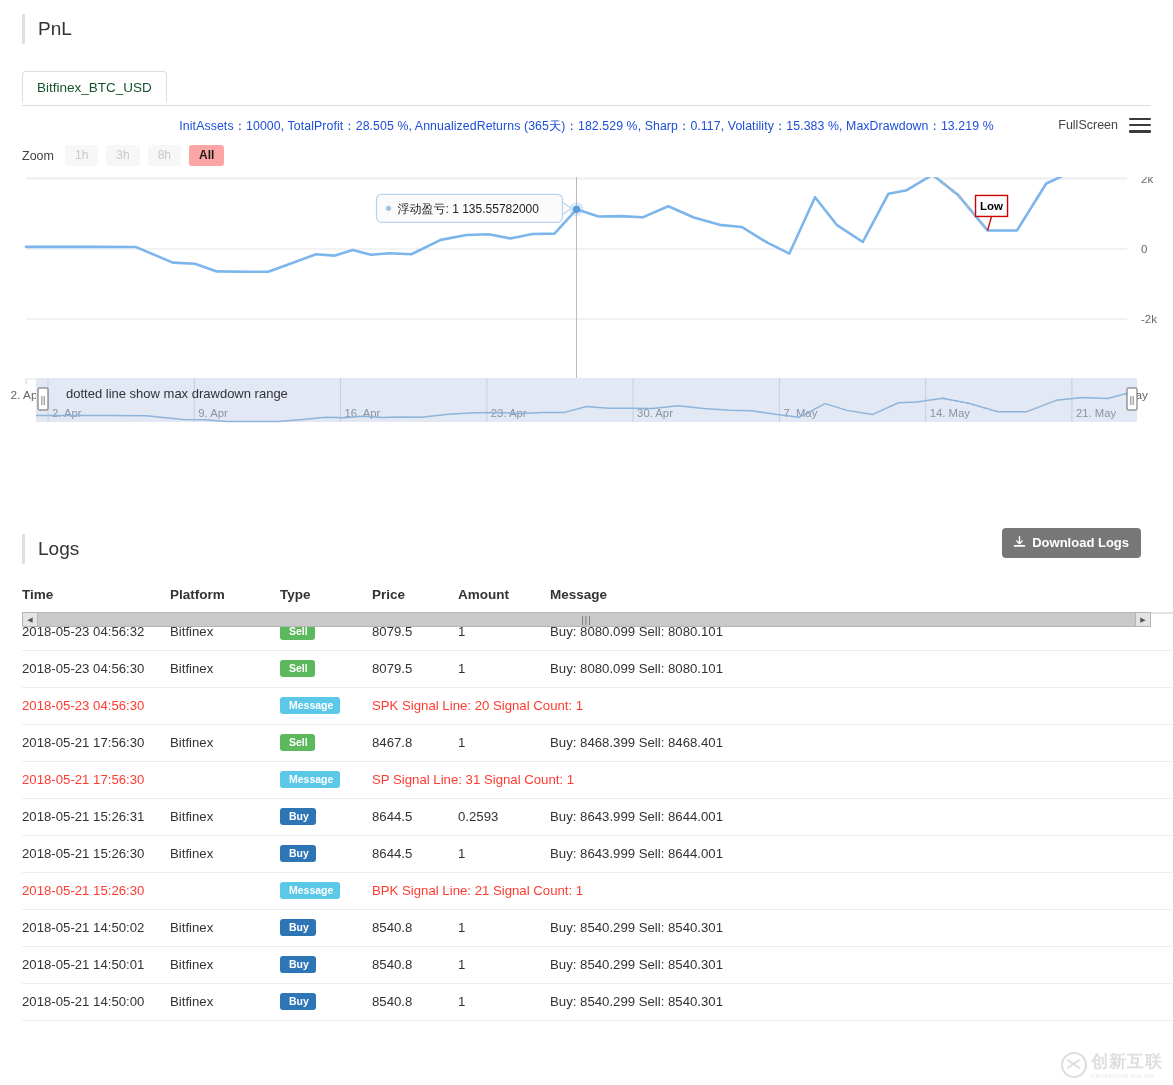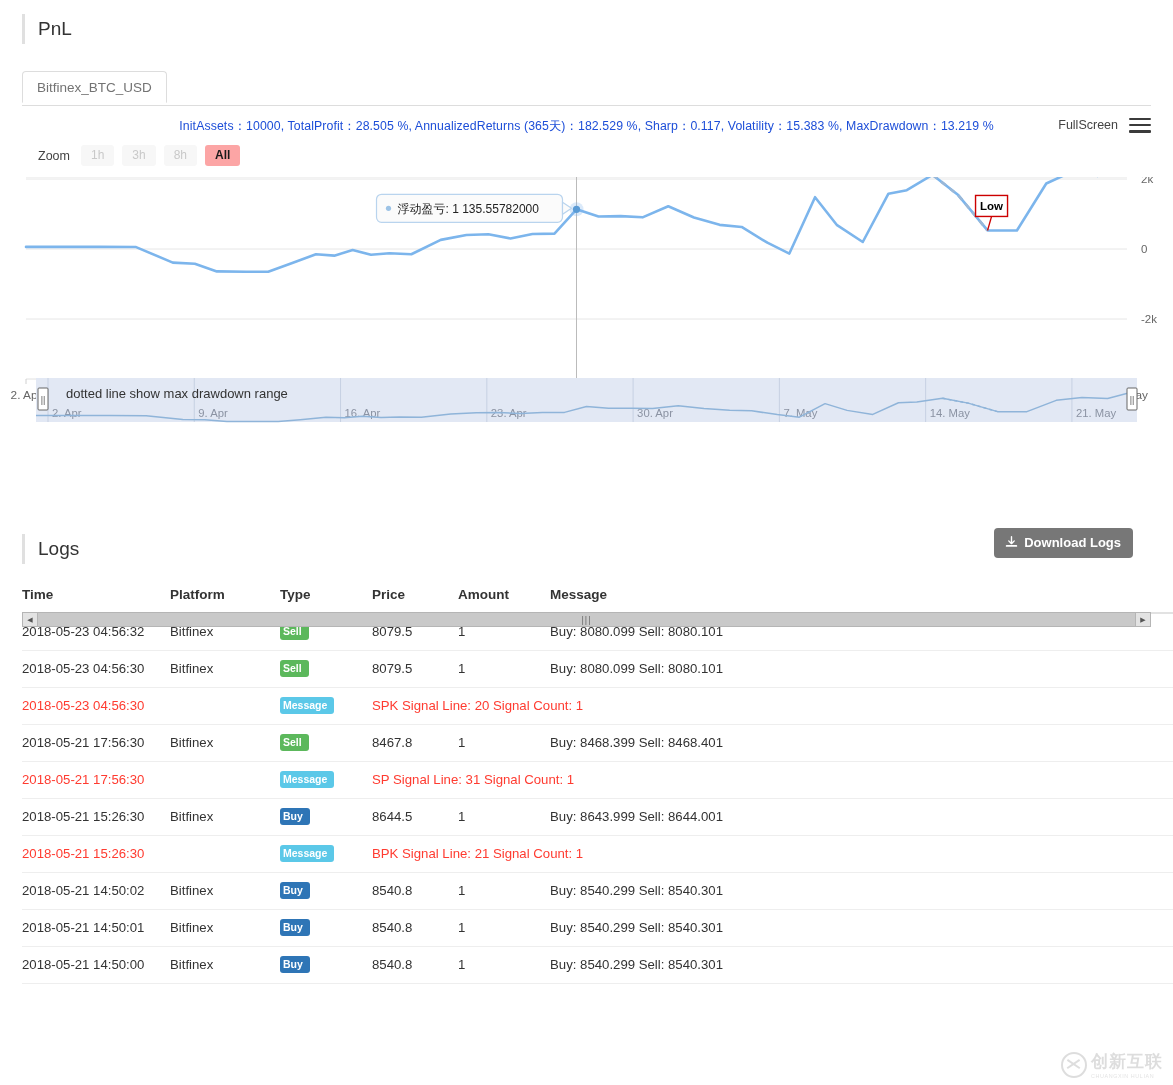--- a/index.html
+++ b/index.html
@@ -38,21 +38,21 @@
     height: 36px;
     position: relative;
   }
   .tab {
     display: inline-block;
     border: 1px solid #ddd;
     border-bottom: 1px solid #fff;
     border-radius: 4px 4px 0 0;
     padding: 8px 14px 7px 14px;
     font-size: 13.5px;
-    color: #737373;
+    color: #14532d;
     background: #fff;
     position: relative;
     top: 1px;
     cursor: pointer;
   }
 
   
   .chart-box {
     position: relative;
     width: 1173px;
@@ -87,21 +87,20 @@
   }
 
   
   .rangesel {
     position: absolute;
     left: 22px; top: 33px;
     display: flex;
     align-items: center;
     gap: 8px;
     font-size: 12.5px;
-    margin-left: 16px;
   }
   .rangesel .lbl { color: #444; margin-right: 3px; }
   .rangesel .btn {
     padding: 3px 10px 4px 10px;
     border-radius: 3px;
     background: #f7f7f7;
     color: #c9c9c9;
     font-size: 12px;
     cursor: pointer;
   }
@@ -163,21 +162,21 @@
     position: absolute;
     left: 50%; transform: translateX(-50%);
     font-size: 9px; color: #6a6a6a;
     letter-spacing: 1px;
   }
 
   
   .logs-head { position: relative; margin-top: 8px; }
   .dl-btn {
     position: absolute;
-    right: 40px; top: 8px;
+    right: 32px; top: 8px;
     background: #777;
     color: #fff;
     border: none;
     border-radius: 4px;
     padding: 7px 12px 8px 11px;
     font-size: 13px;
     font-weight: bold;
     cursor: pointer;
     display: flex;
     align-items: center;
@@ -210,21 +209,21 @@
   .c-type   { width: 92px; }
   .c-price  { width: 86px; }
   .c-amount { width: 92px; }
 
   .badge {
     display: inline-block;
     color: #fff;
     font-size: 10.5px;
     font-weight: bold;
     border-radius: 3px;
-    padding: 3px 7px 3px 3px;
+    padding: 3px 7px 3px 9px;
     line-height: 1.05;
   }
   .badge.sell { background: #5cb85c; }
   .badge.buy  { background: #2e75b6; }
   .badge.message { background: #5bc8e8; }
 
   
   .watermark {
     position: absolute;
     right: 10px; bottom: 6px;
@@ -438,20 +437,28 @@
         <td class="c-amount">1</td>
         <td>Buy: 8468.399 Sell: 8468.401</td>
       </tr>
       <tr class="msg">
         <td class="c-time">2018-05-21 17:56:30</td>
         <td class="c-plat"></td>
         <td class="c-type"><span class="badge message">Message</span></td>
         <td colspan="3">SP Signal Line: 31 Signal Count: 1</td>
       </tr>
       <tr>
+        <td class="c-time">2018-05-21 15:26:31</td>
+        <td class="c-plat">Bitfinex</td>
+        <td class="c-type"><span class="badge buy">Buy</span></td>
+        <td class="c-price">8644.5</td>
+        <td class="c-amount">0.2593</td>
+        <td>Buy: 8643.999 Sell: 8644.001</td>
+      </tr>
+      <tr>
         <td class="c-time">2018-05-21 15:26:30</td>
         <td class="c-plat">Bitfinex</td>
         <td class="c-type"><span class="badge buy">Buy</span></td>
         <td class="c-price">8644.5</td>
         <td class="c-amount">1</td>
         <td>Buy: 8643.999 Sell: 8644.001</td>
       </tr>
       <tr class="msg">
         <td class="c-time">2018-05-21 15:26:30</td>
         <td class="c-plat"></td>

